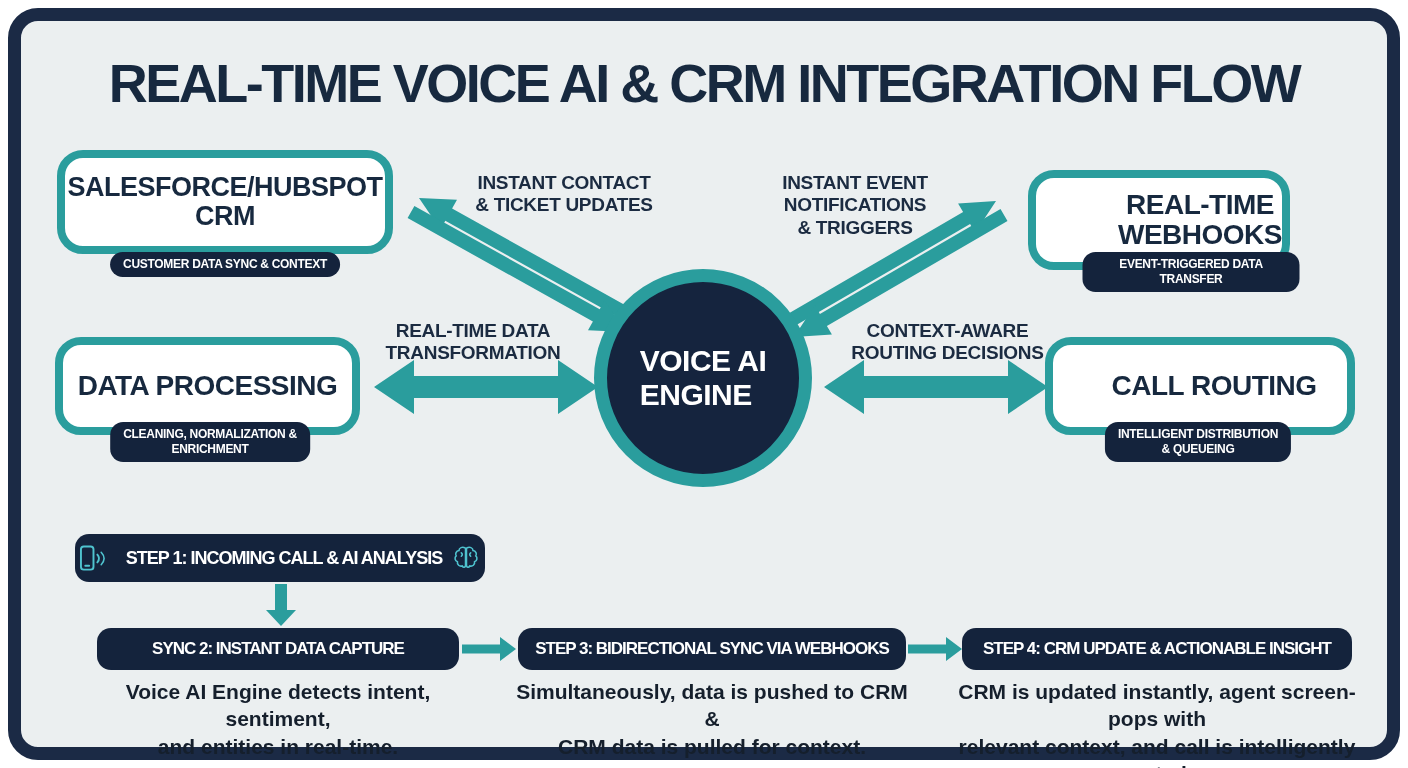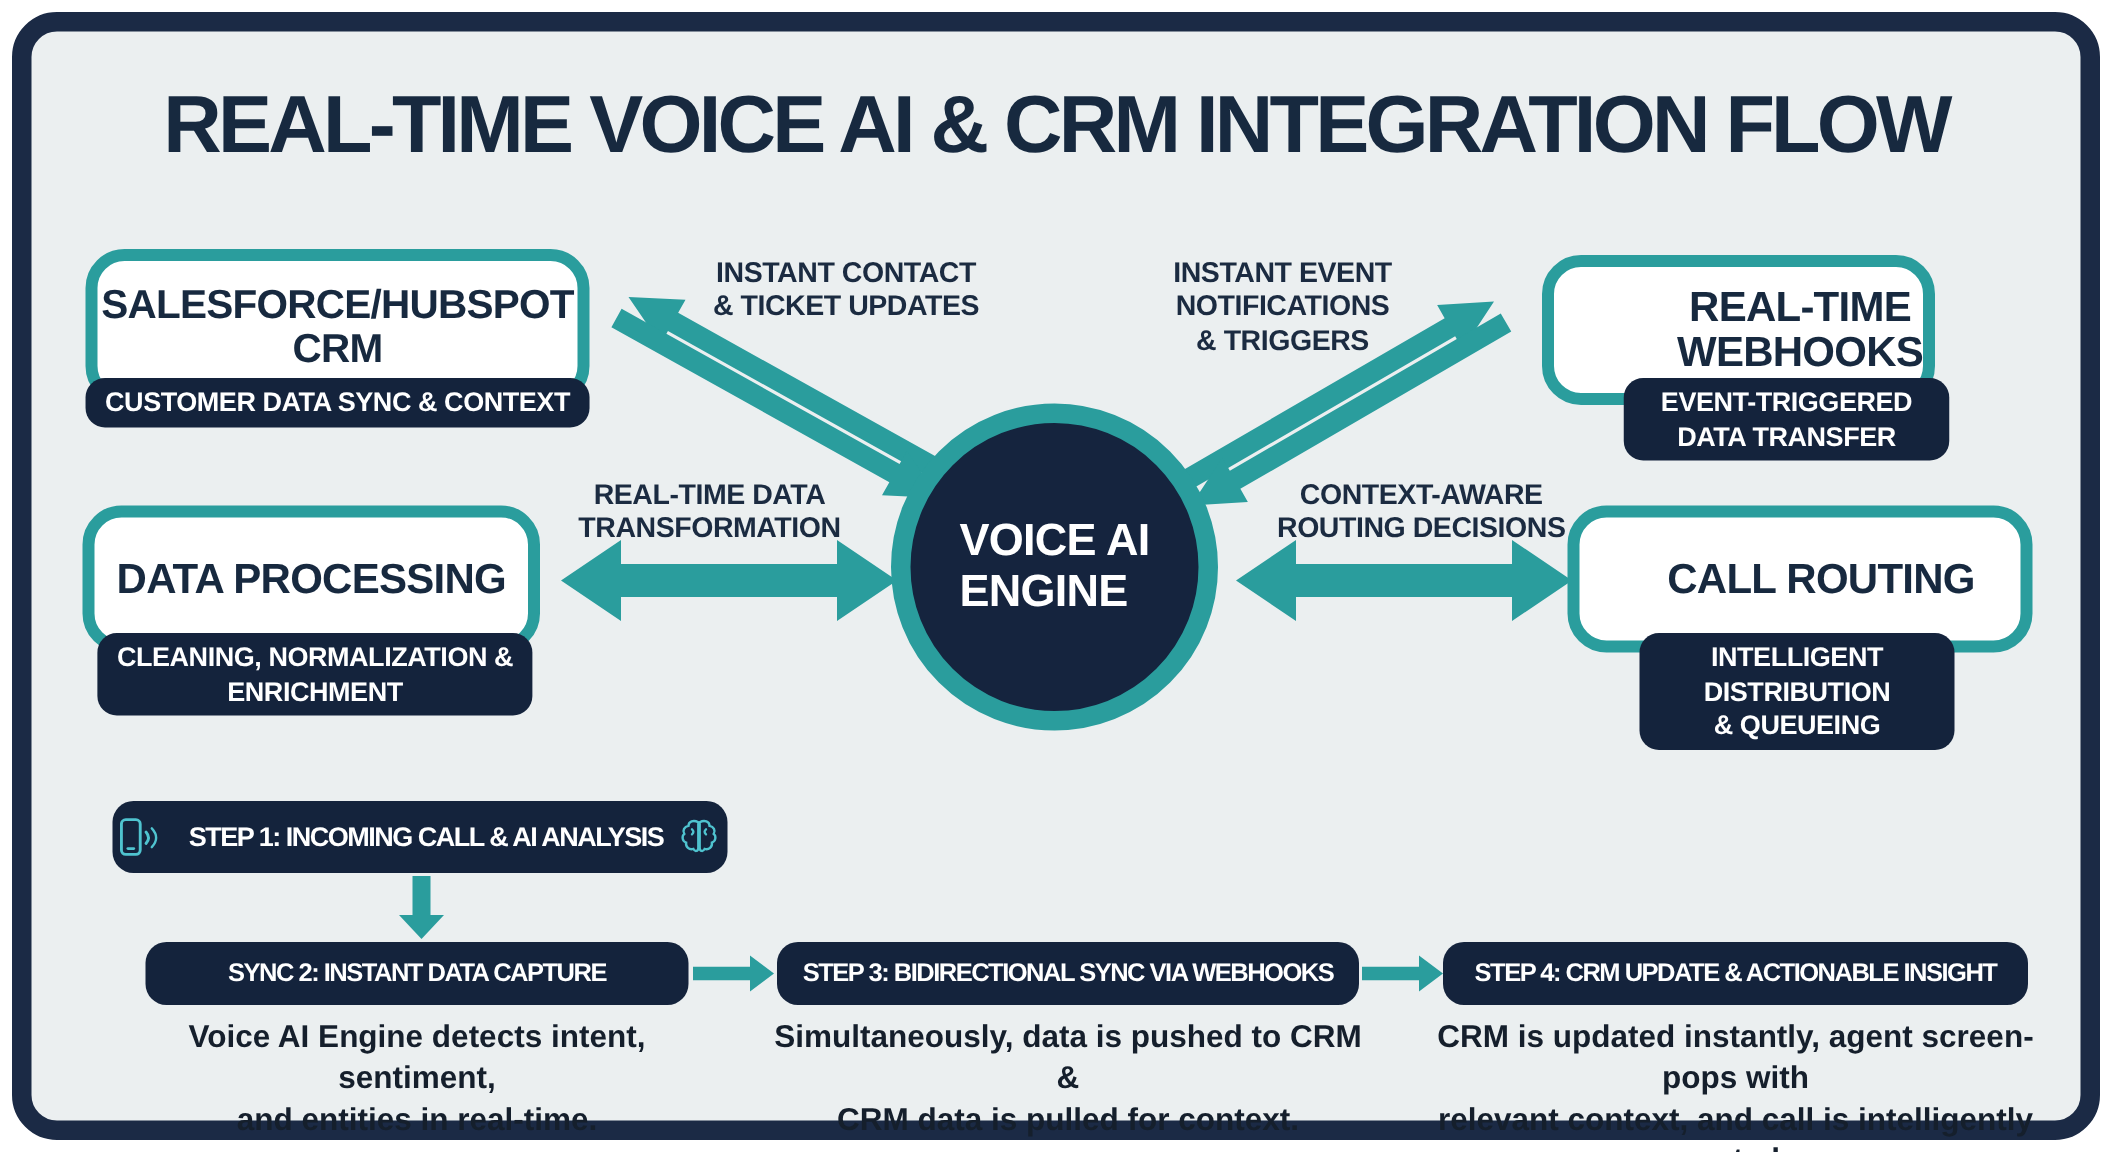--- a/index.html
+++ b/index.html
@@ -8,21 +8,21 @@
   .frame{position:absolute;left:8px;top:8px;width:1392px;height:752px;box-sizing:border-box;
          border:13px solid #1b2a45;border-radius:30px;background:#ebeff0;}
   .abs{position:absolute;}
   .preline{white-space:pre-line;}
   .title{left:0;top:52px;width:1408px;text-align:center;color:#17293f;font-weight:bold;
          font-size:54px;letter-spacing:-2.5px;}
   .arrows{position:absolute;left:0;top:0;z-index:1;}
   .node{box-sizing:border-box;background:#ffffff;border:8px solid #2a9d9d;border-radius:26px;
         display:flex;align-items:center;justify-content:center;z-index:2;}
   .node-title{color:#17293f;font-weight:bold;text-align:center;line-height:1.08;letter-spacing:-0.5px;}
-  .badge{background:#14233c;color:#ffffff;font-weight:bold;font-size:18px;letter-spacing:-0.3px;
+  .badge{background:#14233c;color:#ffffff;font-weight:bold;font-size:12px;letter-spacing:-0.3px;
          text-align:center;line-height:1.25;padding:5px 13px;border-radius:13px;z-index:3;
          transform:translateX(-50%);}
   .engine{box-sizing:border-box;width:218px;height:218px;border-radius:50%;background:#15243e;
           border:13px solid #2a9d9d;display:flex;align-items:center;justify-content:center;z-index:2;}
   .engine-title{color:#ffffff;font-weight:bold;font-size:30px;text-align:left;line-height:1.12;letter-spacing:-0.5px;}
   .edge-label{color:#1b2b41;font-weight:bold;font-size:19px;letter-spacing:-0.3px;text-align:center;
               line-height:1.18;z-index:2;}
   .pill{box-sizing:border-box;background:#14233c;border-radius:14px;display:flex;align-items:center;
         justify-content:center;z-index:2;gap:8px;padding:0 8px;}
   .pill-label{color:#ffffff;font-weight:bold;font-size:17px;letter-spacing:-1px;white-space:nowrap;}
@@ -51,21 +51,21 @@
       <polygon points="824,387 864,360 864,376 1008,376 1008,360 1048,387 1008,414 1008,398 864,398 864,414"></polygon>
 
       <polygon points="275,584 275,610 266,610 281,626 296,610 287,610 287,584"></polygon>
 
       <polygon points="462,644.5 500,644.5 500,637 516,649 500,661 500,653.5 462,653.5"></polygon>
 
       <polygon points="908,644.5 946,644.5 946,637 962,649 946,661 946,653.5 908,653.5"></polygon>
     </g>
   </svg>
 
-  <div class="abs node" style="left:57px;top:166px;width:336px;height:104px;">
+  <div class="abs node" style="left:57px;top:150px;width:336px;height:104px;">
     <div class="node-title preline" style="font-size:27px;">SALESFORCE/HUBSPOT
 CRM</div>
   </div>
   <div class="abs badge preline" style="left:225px;top:252px;">CUSTOMER DATA SYNC &amp; CONTEXT</div>
 
   <div class="abs node" style="left:1028px;top:170px;width:262px;height:100px;justify-content:flex-end;">
     <div class="node-title preline" style="font-size:28px;">REAL-TIME
 WEBHOOKS</div>
   </div>
   <div class="abs badge preline" style="left:1191px;top:252px;">EVENT-TRIGGERED DATA TRANSFER</div>

